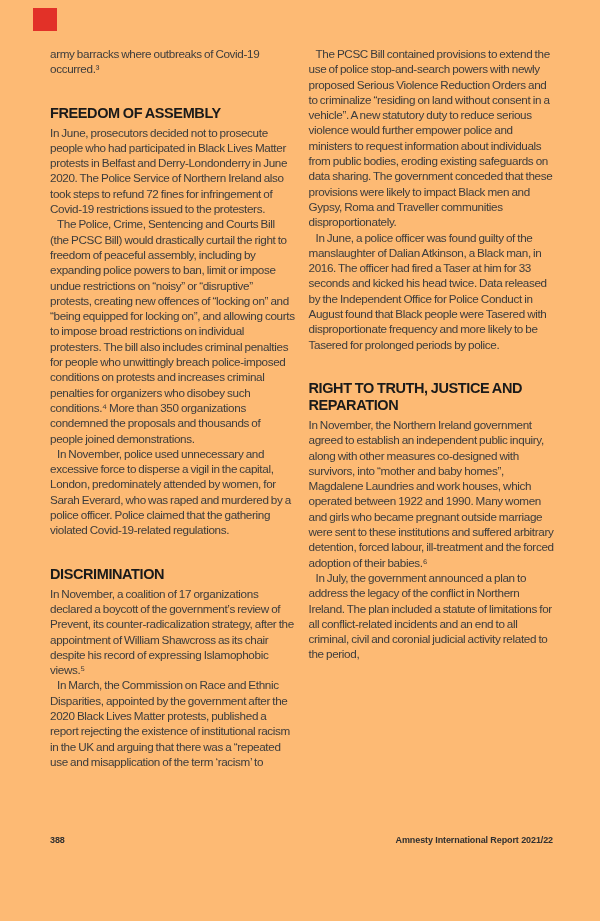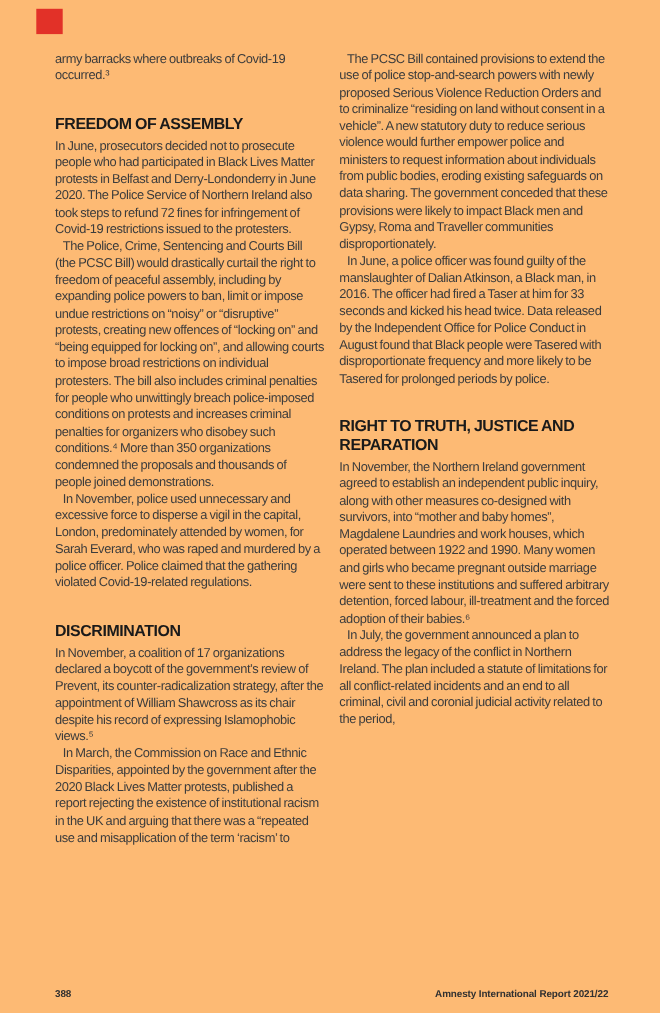--- a/index.html
+++ b/index.html
@@ -44,21 +44,21 @@
     line-height: 17px;
     font-weight: bold;
     letter-spacing: -0.4px;
     word-spacing: -0.5px;
     color: #1a1a1a;
     text-transform: uppercase;
   }
   .footer {
     position: absolute;
     left: 50px;
-    top: 898px;
+    top: 835px;
     width: 503px;
     display: flex;
     justify-content: space-between;
     align-items: baseline;
     font-size: 9px;
     font-weight: bold;
     color: #303030;
     letter-spacing: -0.1px;
   }
 </style>

